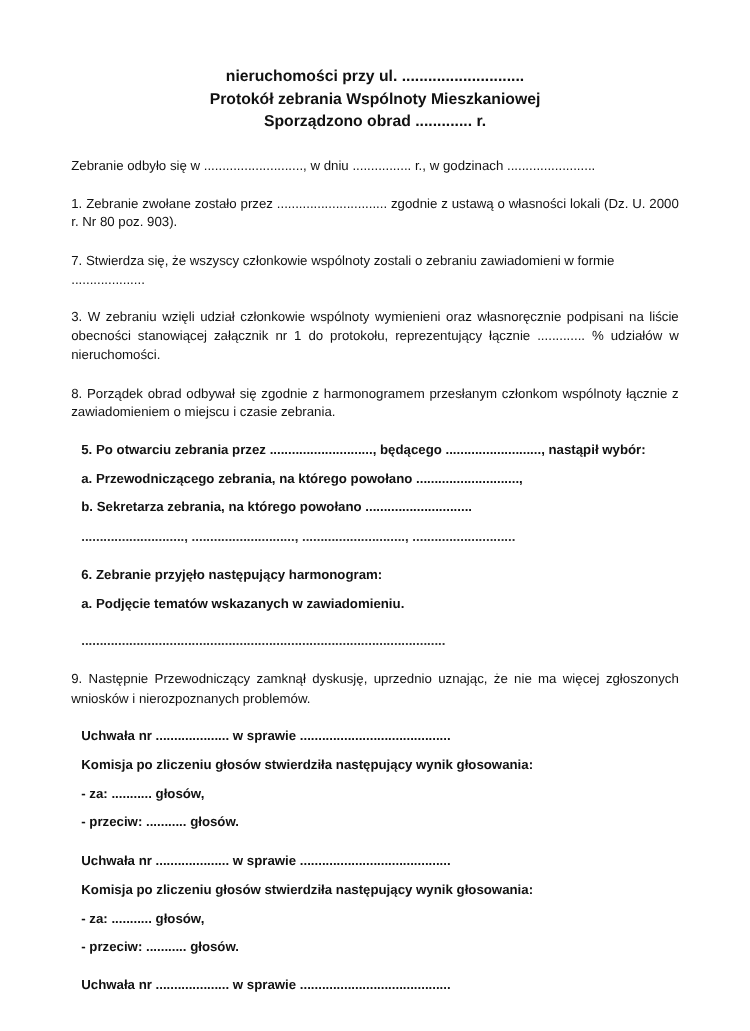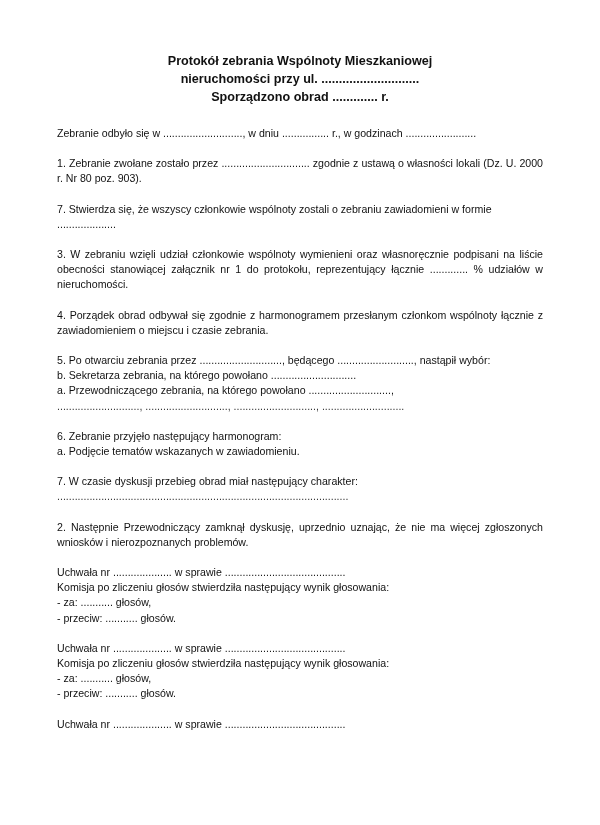--- a/index.html
+++ b/index.html
@@ -32,62 +32,61 @@
     }
     .title-block div { margin: 0; }
     p {
       margin: 0 0 15px 0;
     }
     p.justify {
       text-align: justify;
       text-align-last: left;
     }
     .block { margin: 0 0 15px 0; }
-    .block div { margin: 0; }
+    .block div { margin: 8px; font-weight: bold; }
     .dots-line { letter-spacing: 0; color: #333; }
   </style>
 </head>
 <body>
 
 <div class="page">
 
   <div class="title-block">
+    <div>nieruchomości przy ul. ............................</div>
     <div>Protokół zebrania Wspólnoty Mieszkaniowej</div>
-    <div>nieruchomości przy ul. ............................</div>
     <div>Sporządzono obrad ............. r.</div>
   </div>
 
   <p>Zebranie odbyło się w ..........................., w dniu ................ r., w godzinach ........................</p>
 
   <p class="justify">1. Zebranie zwołane zostało przez .............................. zgodnie z ustawą o własności lokali  (Dz. U. 2000 r. Nr 80 poz. 903).</p>
 
   <p>7. Stwierdza się, że wszyscy członkowie wspólnoty zostali o zebraniu zawiadomieni w formie ....................</p>
 
   <p class="justify">3. W zebraniu wzięli udział członkowie wspólnoty wymienieni oraz własnoręcznie podpisani na liście obecności stanowiącej załącznik nr 1 do protokołu, reprezentujący łącznie ............. % udziałów w nieruchomości.</p>
 
-  <p class="justify">4. Porządek obrad odbywał się zgodnie z harmonogramem przesłanym członkom wspólnoty łącznie z zawiadomieniem o miejscu i czasie zebrania.</p>
+  <p class="justify">8. Porządek obrad odbywał się zgodnie z harmonogramem przesłanym członkom wspólnoty łącznie z zawiadomieniem o miejscu i czasie zebrania.</p>
 
   <div class="block">
     <div>5. Po otwarciu zebrania przez ............................, będącego .........................., nastąpił wybór:</div>
+    <div>a. Przewodniczącego zebrania, na którego powołano ............................,</div>
     <div>b. Sekretarza zebrania, na którego powołano .............................</div>
-    <div>a. Przewodniczącego zebrania, na którego powołano ............................,</div>
     <div class="dots-line">............................, ............................, ............................, ............................</div>
   </div>
 
   <div class="block">
     <div>6. Zebranie przyjęło następujący harmonogram:</div>
     <div>a. Podjęcie tematów wskazanych w zawiadomieniu.</div>
   </div>
 
   <div class="block">
-    <div>7. W czasie dyskusji przebieg obrad miał następujący charakter:</div>
     <div class="dots-line">...................................................................................................</div>
   </div>
 
-  <p class="justify">2. Następnie Przewodniczący zamknął dyskusję, uprzednio uznając, że nie ma więcej zgłoszonych wniosków i nierozpoznanych problemów.</p>
+  <p class="justify">9. Następnie Przewodniczący zamknął dyskusję, uprzednio uznając, że nie ma więcej zgłoszonych wniosków i nierozpoznanych problemów.</p>
 
 
   <div class="block">
     <div>Uchwała nr .................... w sprawie .........................................</div>
     <div>Komisja po zliczeniu głosów stwierdziła następujący wynik głosowania:</div>
     <div>- za: ........... głosów,</div>
     <div>- przeciw: ........... głosów.</div>
   </div>
 
   <div class="block">

